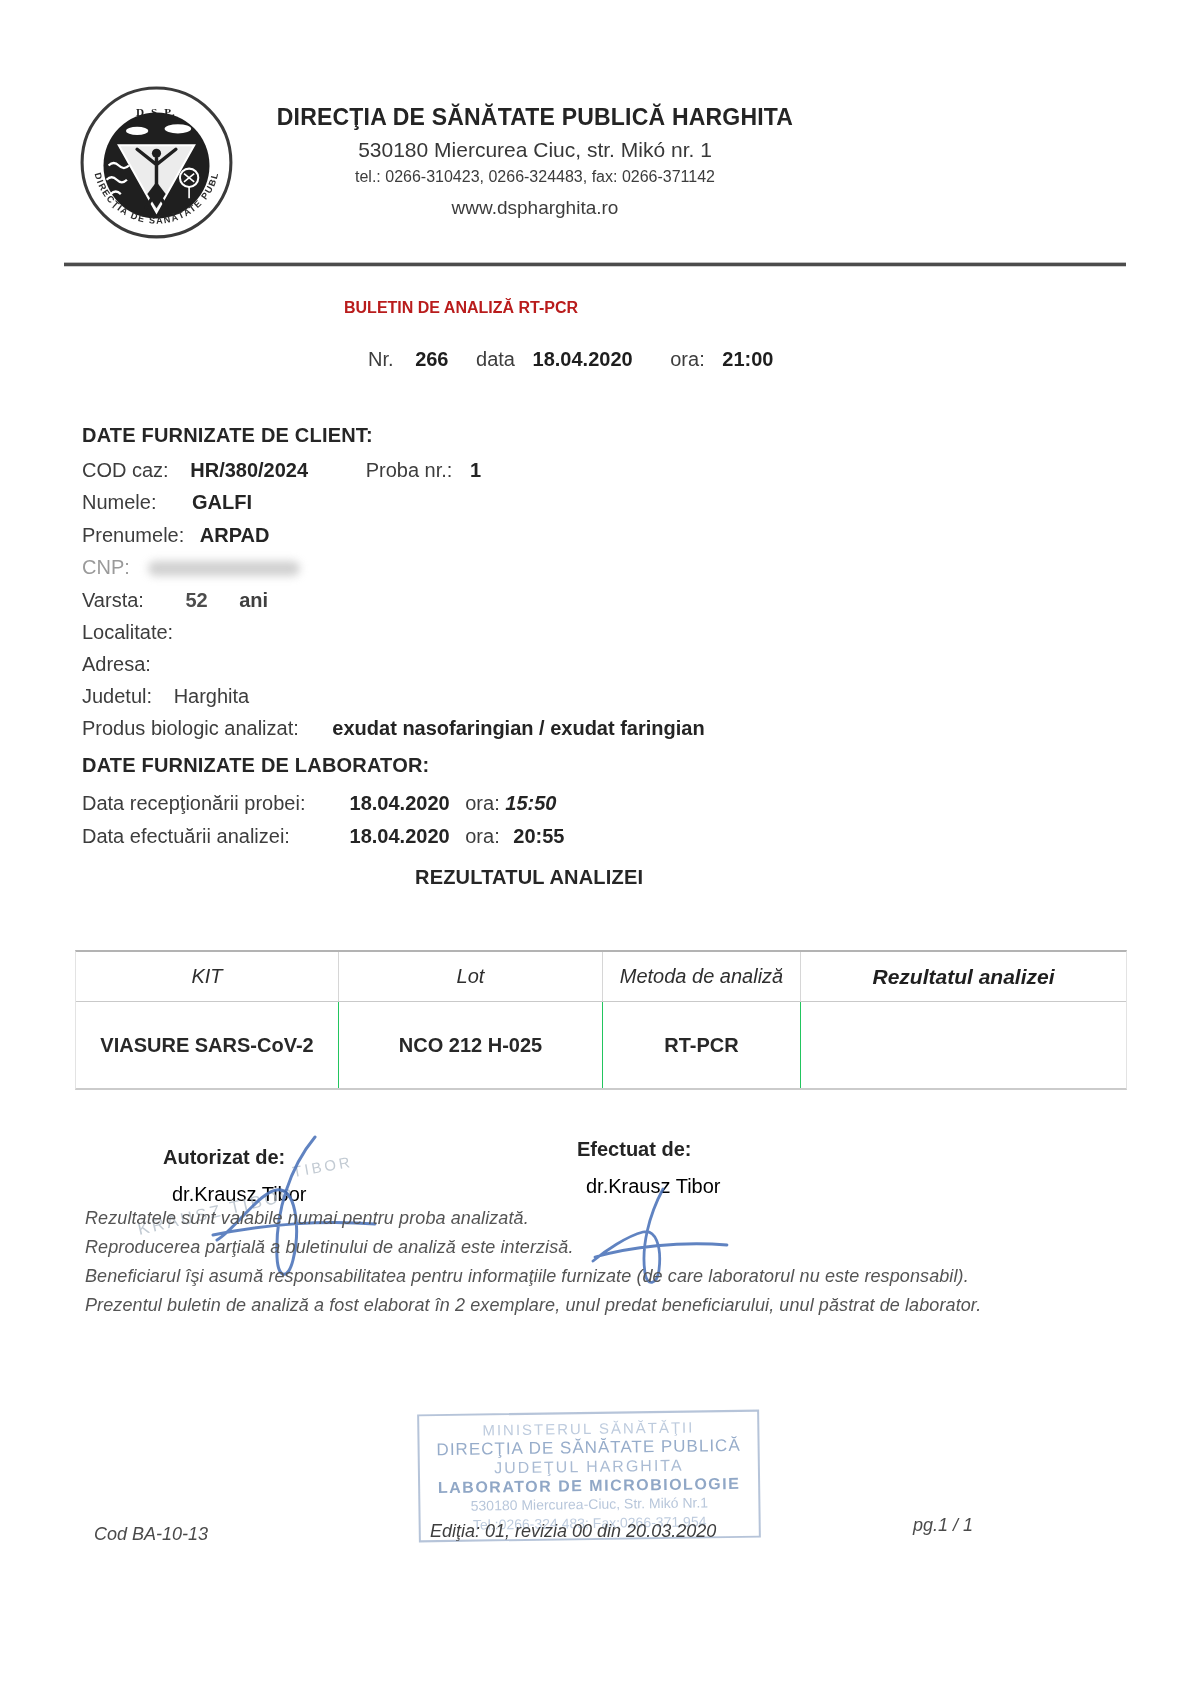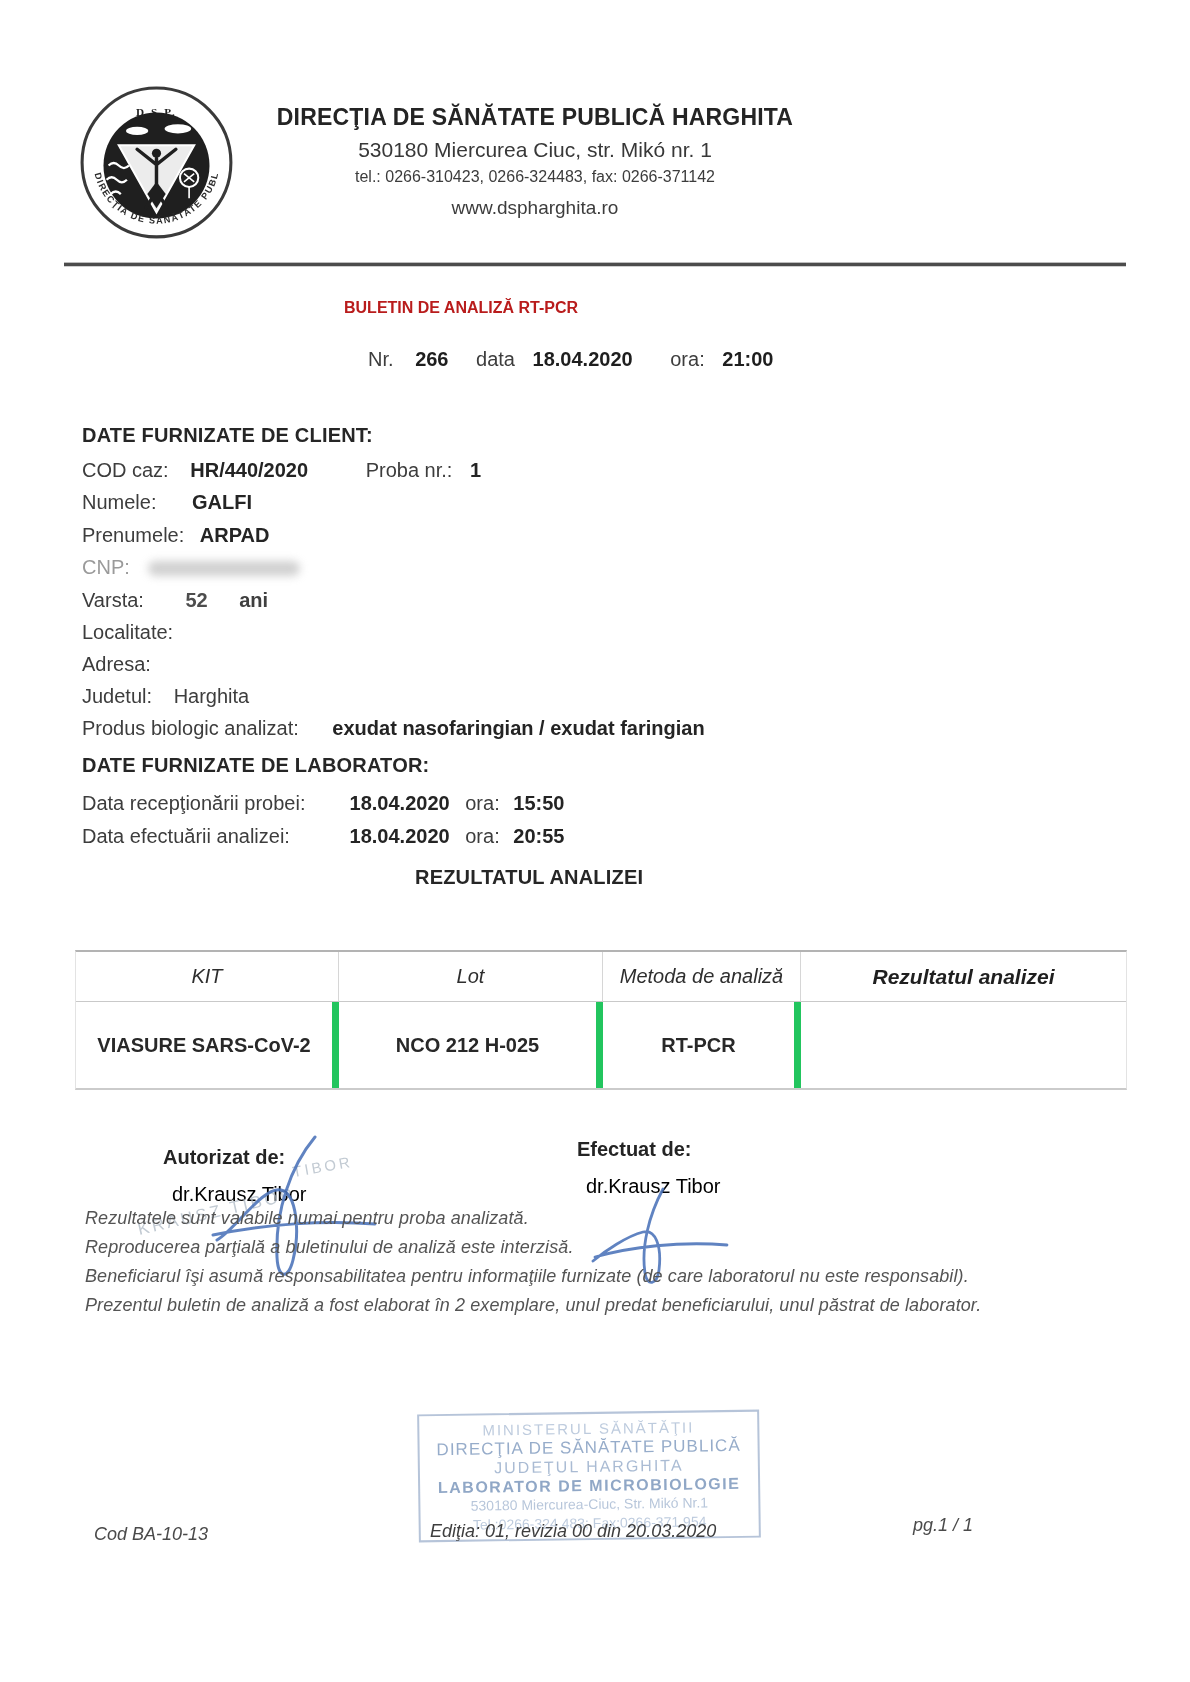--- a/index.html
+++ b/index.html
@@ -32,21 +32,21 @@
   .lab-label{display:inline-block;width:262px;}
   
   .rtable{position:absolute;left:75px;top:950px;width:1050px;
     display:grid;grid-template-columns:263px 264px 198px 325px;grid-template-rows:50px 86px;
     border-top:2px solid #b3b3b3;border-bottom:2px solid #cbcbcb;
     border-left:1px solid #e3e3e3;border-right:1px solid #e3e3e3;}
   .rtable .hcell{border-bottom:1px solid #c9c9c9;border-right:1px solid #d6d6d6;
     display:flex;align-items:center;justify-content:center;
     font-style:italic;font-size:20px;color:#2e2e2e;}
   .rtable .hcell.last{font-weight:bold;font-size:21px;color:#1f1f1f;border-right:none;}
-  .rtable .bcell{border-right:7px solid #22c55e;display:flex;align-items:center;justify-content:center;
+  .rtable .bcell{border-right:1px solid #22c55e;display:flex;align-items:center;justify-content:center;
     font-weight:bold;font-size:20px;color:#282828;}
   .rtable .bcell.result{border-right:none;flex-direction:column;align-items:flex-start;justify-content:center;padding-left:14px;}
   .res-main{font-weight:bold;font-size:21px;color:#1d1d1d;text-decoration:underline;
     text-decoration-thickness:2px;text-underline-offset:4px;}
   .res-sub{font-weight:normal;font-size:20px;color:#3a3a3a;margin-top:8px;}
   
   .sig-label{font-size:20px;font-weight:bold;color:#242424;}
   .sig-name{font-size:20px;color:#000000;}
   .ghost{color:#aeb9c4;letter-spacing:3px;font-size:16px;opacity:.75;}
   
@@ -108,21 +108,21 @@
     <span class="lbl" style="margin-left:22px;">data</span>
     <span class="val" style="margin-left:12px;">18.04.2020</span>
     <span class="lbl" style="margin-left:32px;">ora:</span>
     <span class="val" style="margin-left:12px;">21:00</span>
   </div>
 
   <div class="abs sec-heading" style="left:82px;top:424px;">DATE FURNIZATE DE CLIENT:</div>
 
   <div class="abs frow" style="left:82px;top:459px;">
     <span>COD caz:</span>
-    <span class="val" style="margin-left:16px;">HR/440/2020</span>
+    <span class="val" style="margin-left:16px;">HR/380/2024</span>
     <span style="margin-left:52px;">Proba nr.:</span>
     <span class="val" style="margin-left:12px;">1</span>
   </div>
 
   <div class="abs frow" style="left:82px;top:491px;">
     <span>Numele:</span>
     <span class="val" style="margin-left:30px;">GALFI</span>
   </div>
 
   <div class="abs frow" style="left:82px;top:524px;">
@@ -157,21 +157,21 @@
     <span>Produs biologic analizat:</span>
     <span class="val" style="margin-left:28px;">exudat nasofaringian / exudat faringian</span>
   </div>
 
   <div class="abs sec-heading" style="left:82px;top:754px;">DATE FURNIZATE DE LABORATOR:</div>
 
   <div class="abs frow" style="left:82px;top:792px;">
     <span class="lab-label">Data recepţionării probei:</span>
     <span class="val">18.04.2020</span>
     <span style="margin-left:10px;">ora:</span>
-    <span class="val" style="margin-left:8px;">15:50</span>
+    <span class="val" style="font-style:italic;">15:50</span>
   </div>
 
   <div class="abs frow" style="left:82px;top:825px;">
     <span class="lab-label">Data efectuării analizei:</span>
     <span class="val">18.04.2020</span>
     <span style="margin-left:10px;">ora:</span>
     <span class="val" style="margin-left:8px;">20:55</span>
   </div>
 
   <div class="abs sec-heading" style="left:415px;top:866px;">REZULTATUL ANALIZEI</div>

